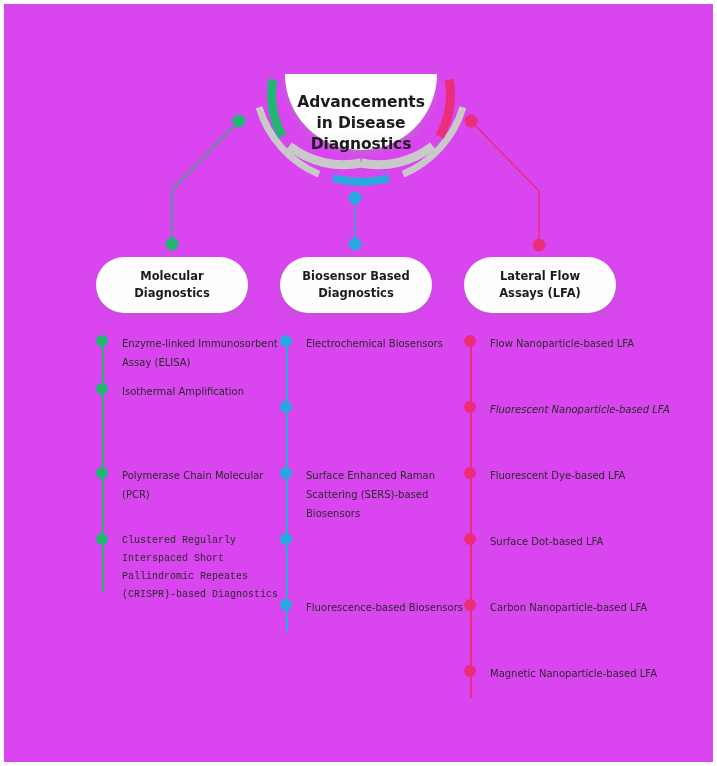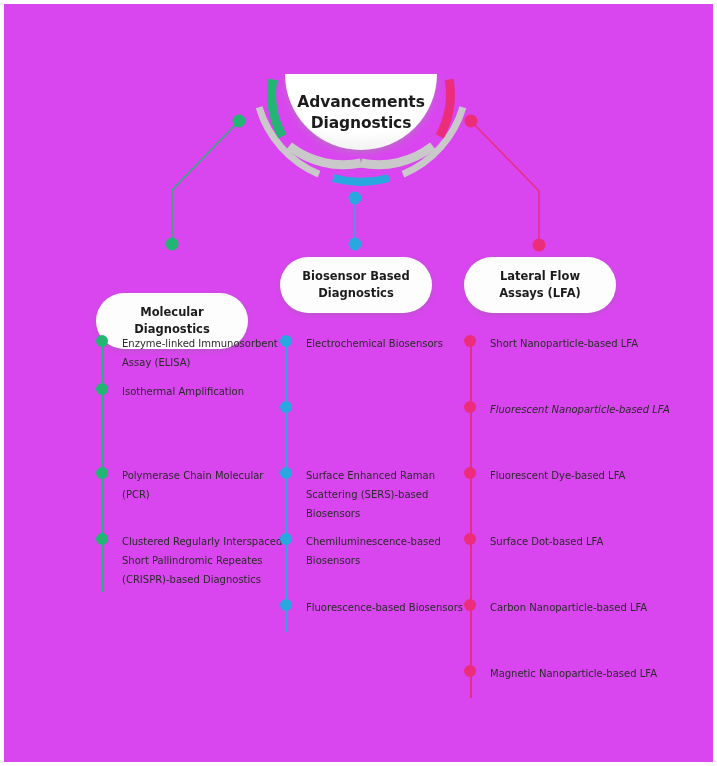--- a/index.html
+++ b/index.html
@@ -71,21 +71,21 @@
     align-items: center;
     justify-content: center;
   }
   .pill-label {
     text-align: center;
     font-size: 11.5px;
     font-weight: bold;
     line-height: 1.45;
     color: #1c1c1c;
   }
-  #pill-0 { left: 92px;  top: 253px; width: 152px; margin-top: 36px; }
+  #pill-0 { left: 92px;  top: 253px; width: 152px; }
   #pill-1 { left: 276px; top: 253px; width: 152px; }
   #pill-2 { left: 460px; top: 253px; width: 152px; }
 
   
   .column {
     position: absolute;
     top: 328px;
   }
   #column-0 { left: 92px;  width: 170px; }
   #column-1 { left: 276px; width: 178px; }
@@ -167,20 +167,21 @@
         <path d="M 36.8 13.5 A 89 89 0 0 0 46.3 70.3" stroke="#22b573"></path>
         <path d="M 53.2 80.0 A 89 89 0 0 0 125 97.0" stroke="#c9c9c9"></path>
         <path d="M 125 97.0 A 89 89 0 0 0 196.8 80.0" stroke="#c9c9c9"></path>
         <path d="M 203.7 70.3 A 89 89 0 0 0 213.2 13.5" stroke="#ec2d7a"></path>
       </g>
 
       <path d="M 49 8 A 76 76 0 0 0 201 8 Z" fill="url(#dome)" filter="url(#domeShadow)"></path>
     </svg>
     <div id="hub-title">
       <div>Advancements</div>
+      <div>in Disease</div>
       <div>Diagnostics</div>
     </div>
   </div>
 
   <div class="pill" id="pill-0">
     <div class="pill-label">
       <div>Molecular</div>
       <div>Diagnostics</div>
     </div>
   </div>
@@ -196,37 +197,37 @@
       <div>Assays (LFA)</div>
     </div>
   </div>
 
   <div class="column" id="column-0">
     <div class="axis" style="background: rgb(34, 181, 115); height: 252px;"></div>
     <div class="items">
         <div class="item" style="position: absolute; top: 0px; left: 0px; width: 100%;"><span class="bullet" style="background: rgb(34, 181, 115);"></span><span class="item-label">Enzyme-linked Immunosorbent Assay (ELISA)</span></div>
         <div class="item" style="position: absolute; top: 48px; left: 0px; width: 100%;"><span class="bullet" style="background: rgb(34, 181, 115);"></span><span class="item-label">Isothermal Amplification</span></div>
         <div class="item" style="position: absolute; top: 132px; left: 0px; width: 100%;"><span class="bullet" style="background: rgb(34, 181, 115);"></span><span class="item-label">Polymerase Chain Molecular (PCR)</span></div>
-        <div class="item" style="position: absolute; top: 198px; left: 0px; width: 100%;"><span class="bullet" style="background: rgb(34, 181, 115);"></span><span class="item-label">Clustered Regularly Interspaced Short Pallindromic Repeates (CRISPR)-based Diagnostics</span></div>
+        <div class="item" style="position: absolute; top: 198px; left: 0px; width: 100%; font-family: Liberation Mono, monospace;"><span class="bullet" style="background: rgb(34, 181, 115);"></span><span class="item-label">Clustered Regularly Interspaced Short Pallindromic Repeates (CRISPR)-based Diagnostics</span></div>
       </div>
   </div>
   <div class="column" id="column-1">
     <div class="axis" style="background: rgb(41, 168, 224); height: 292px;"></div>
     <div class="items">
         <div class="item" style="position: absolute; top: 0px; left: 0px; width: 100%;"><span class="bullet" style="background: rgb(41, 168, 224);"></span><span class="item-label">Electrochemical Biosensors</span></div>
         <div class="item" style="position: absolute; top: 66px; left: 0px; width: 100%;"><span class="bullet" style="background: rgb(41, 168, 224);"></span></div>
         <div class="item" style="position: absolute; top: 132px; left: 0px; width: 100%;"><span class="bullet" style="background: rgb(41, 168, 224);"></span><span class="item-label">Surface Enhanced Raman Scattering (SERS)-based Biosensors</span></div>
-        <div class="item" style="position: absolute; top: 198px; left: 0px; width: 100%;"><span class="bullet" style="background: rgb(41, 168, 224);"></span><span class="item-label">Chemiluminescence-based Biosensors</span></div>
+        <div class="item" style="position: absolute; top: 198px; left: 0px; width: 100%;"><span class="bullet" style="background: rgb(41, 168, 224);"></span></div>
         <div class="item" style="position: absolute; top: 264px; left: 0px; width: 100%;"><span class="bullet" style="background: rgb(41, 168, 224);"></span><span class="item-label">Fluorescence-based Biosensors</span></div>
       </div>
   </div>
   <div class="column" id="column-2">
     <div class="axis" style="background: rgb(236, 45, 122); height: 358px;"></div>
     <div class="items">
-        <div class="item" style="position: absolute; top: 0px; left: 0px; width: 100%;"><span class="bullet" style="background: rgb(236, 45, 122);"></span><span class="item-label">Short Nanoparticle-based LFA</span></div>
+        <div class="item" style="position: absolute; top: 0px; left: 0px; width: 100%;"><span class="bullet" style="background: rgb(236, 45, 122);"></span><span class="item-label">Flow Nanoparticle-based LFA</span></div>
         <div class="item" style="position: absolute; top: 66px; left: 0px; width: 100%; font-style: italic;"><span class="bullet" style="background: rgb(236, 45, 122);"></span><span class="item-label">Fluorescent Nanoparticle-based LFA</span></div>
         <div class="item" style="position: absolute; top: 132px; left: 0px; width: 100%;"><span class="bullet" style="background: rgb(236, 45, 122);"></span><span class="item-label">Fluorescent Dye-based LFA</span></div>
         <div class="item" style="position: absolute; top: 198px; left: 0px; width: 100%;"><span class="bullet" style="background: rgb(236, 45, 122);"></span><span class="item-label">Surface Dot-based LFA</span></div>
         <div class="item" style="position: absolute; top: 264px; left: 0px; width: 100%;"><span class="bullet" style="background: rgb(236, 45, 122);"></span><span class="item-label">Carbon Nanoparticle-based LFA</span></div>
         <div class="item" style="position: absolute; top: 330px; left: 0px; width: 100%;"><span class="bullet" style="background: rgb(236, 45, 122);"></span><span class="item-label">Magnetic Nanoparticle-based LFA</span></div>
       </div>
   </div>
 
 </div>
 

